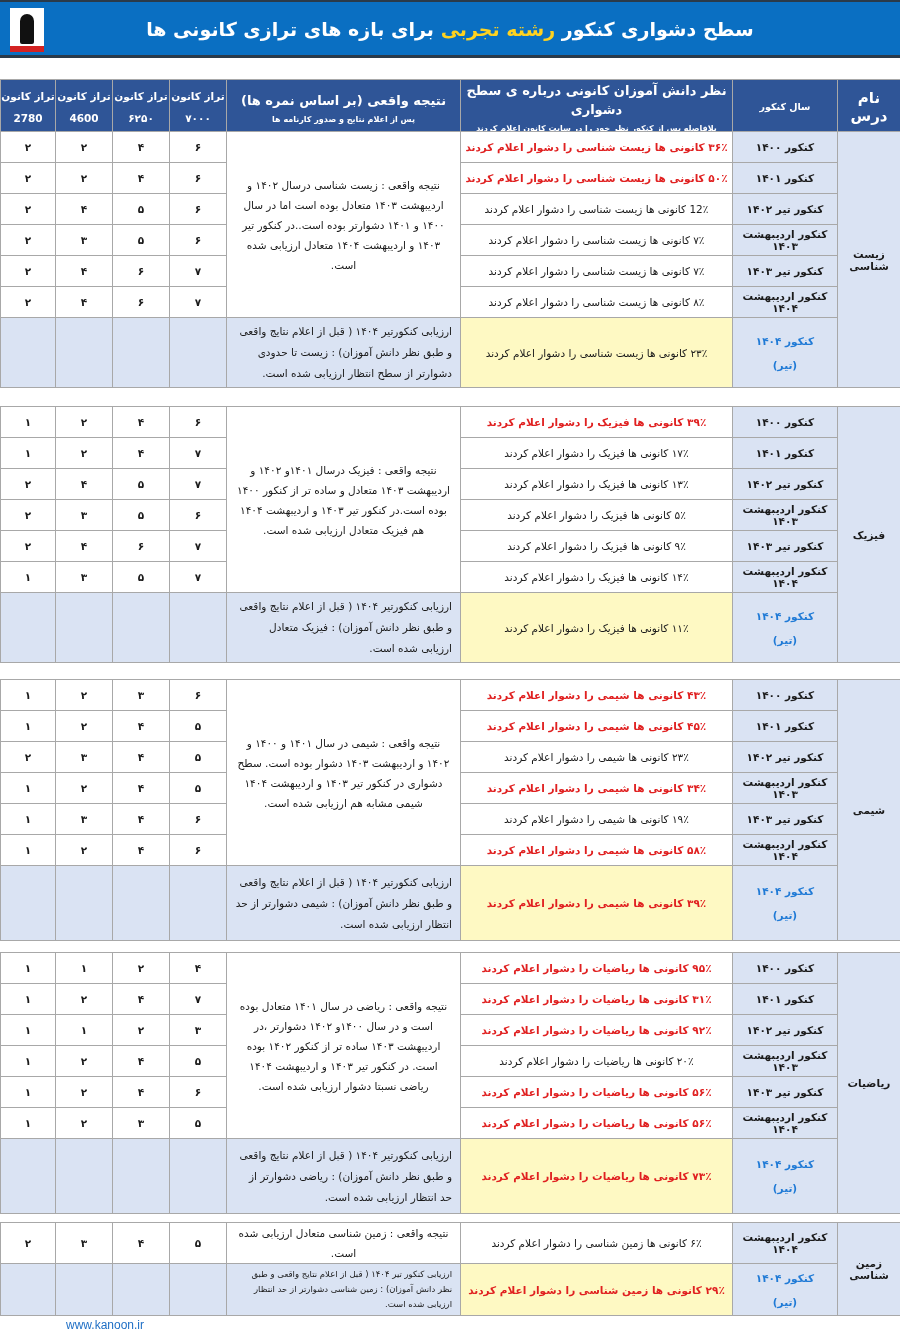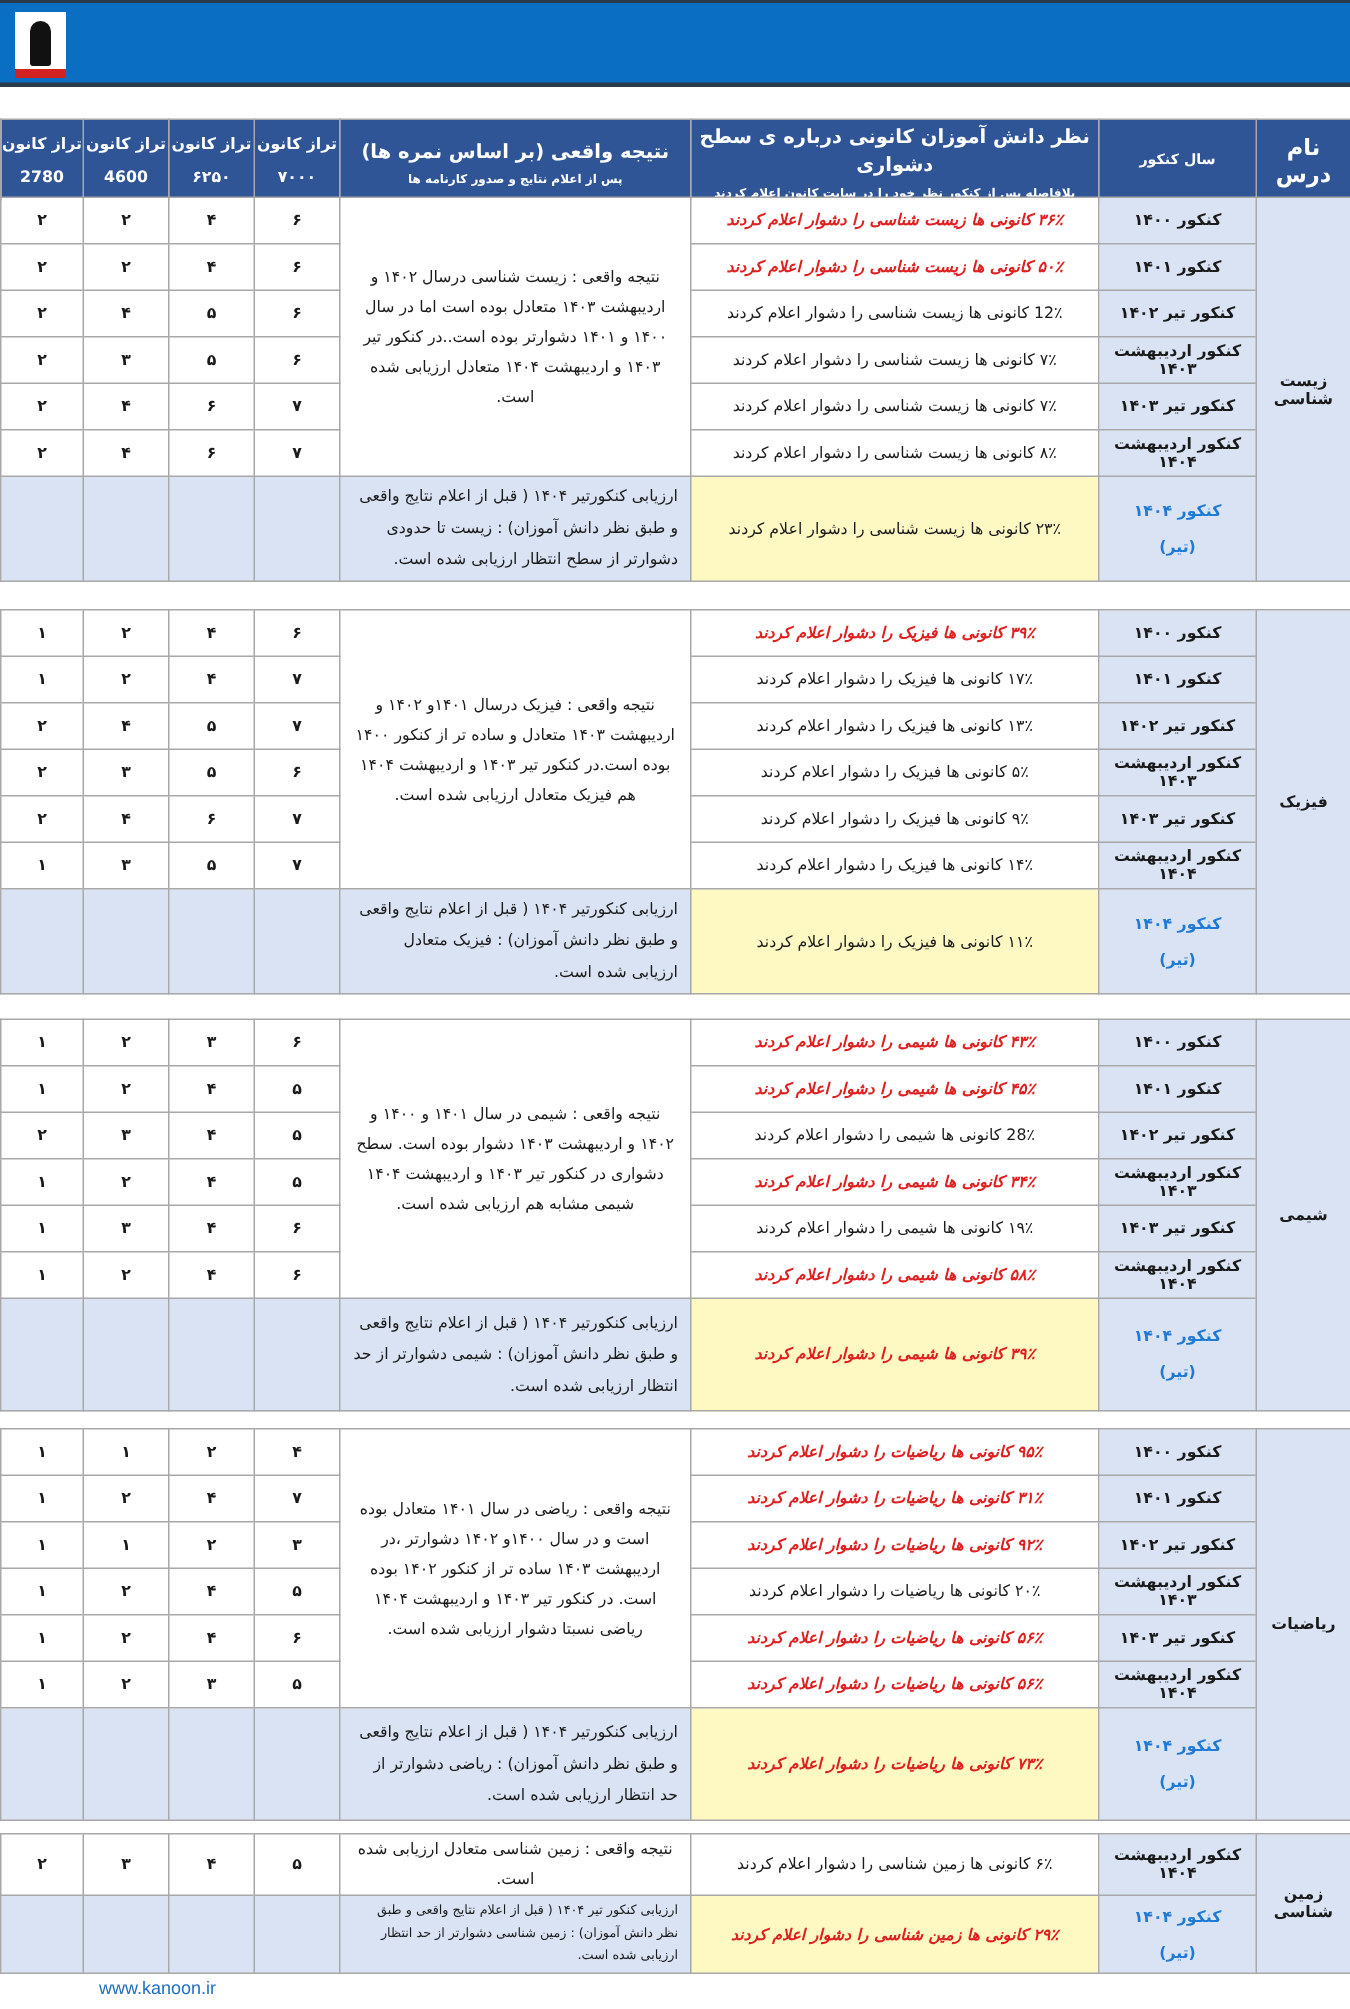--- a/index.html
+++ b/index.html
@@ -26,37 +26,38 @@
   .head th { background: #2f5597; color: #fff; font-weight: bold; }
   .head th .sub { font-size: 8px; font-weight: bold; display: block; margin-top: 6px; }
   .head th .big { font-size: 13px; }
   .head th.score { font-size: 10.5px; line-height: 22px; }
 
   .sec td { height: 31px; font-size: 10.5px; }
   .subj { background: #dae3f3; font-weight: bold; font-size: 10.5px; }
   .yr { background: #dae3f3; font-weight: bold; font-size: 10px; }
   .yr.blue { color: #1f7ad6; line-height: 24px; }
   .op { background: #fff; font-size: 10.5px; }
-  .op.red { color: #e02020; font-weight: bold; font-style: italic; }
+  .op.red { color: #e02020; font-weight: bold; }
   .res { background: #fff; font-size: 10px; line-height: 20px; padding: 0 8px; }
   .num { background: #fff; font-size: 12px; font-weight: bold; }
   .pred td.gray { background: #dae3f3; }
   .pred .res { background: #dae3f3; text-align: right; line-height: 21px; }
   .pred .op { background: #fef9c3; }
 
   .footer-link { position: absolute; left: 66px; top: 1318px; color: #1f6fc5; font-size: 12px; font-family: "Liberation Sans", sans-serif; direction: ltr; }
 </style>
 </head>
 <body>
 
 <div class="banner">
   <div class="logo">
       <div class="fig"></div>
       <div class="tag"></div>
     </div>
+  <div class="banner-title"><span>سطح دشواری کنکور </span><span class="hl">رشته تجربی</span><span> برای بازه های ترازی کانونی ها</span></div>
 </div>
 
 <table class="head" style="top:79px;">
   <colgroup>
       <col style="width:63px">
       <col style="width:105px">
       <col style="width:272px">
       <col style="width:234px">
       <col style="width:57px">
       <col style="width:57px">
@@ -249,21 +250,21 @@
         <tr style="height:31px">
           <td class="yr">کنکور ۱۴۰۱</td>
           <td class="op red">۴۵٪ کانونی ها شیمی را دشوار اعلام کردند</td>
           <td class="num">۵</td>
           <td class="num">۴</td>
           <td class="num">۲</td>
           <td class="num">۱</td>
         </tr>
         <tr style="height:31px">
           <td class="yr">کنکور تیر ۱۴۰۲</td>
-          <td class="op">28٪ کانونی ها شیمی را دشوار اعلام کردند</td>
+          <td class="op">۲۳٪ کانونی ها شیمی را دشوار اعلام کردند</td>
           <td class="num">۵</td>
           <td class="num">۴</td>
           <td class="num">۳</td>
           <td class="num">۲</td>
         </tr>
         <tr style="height:31px">
           <td class="yr">کنکور اردیبهشت ۱۴۰۳</td>
           <td class="op red">۳۴٪ کانونی ها شیمی را دشوار اعلام کردند</td>
           <td class="num">۵</td>
           <td class="num">۴</td>

